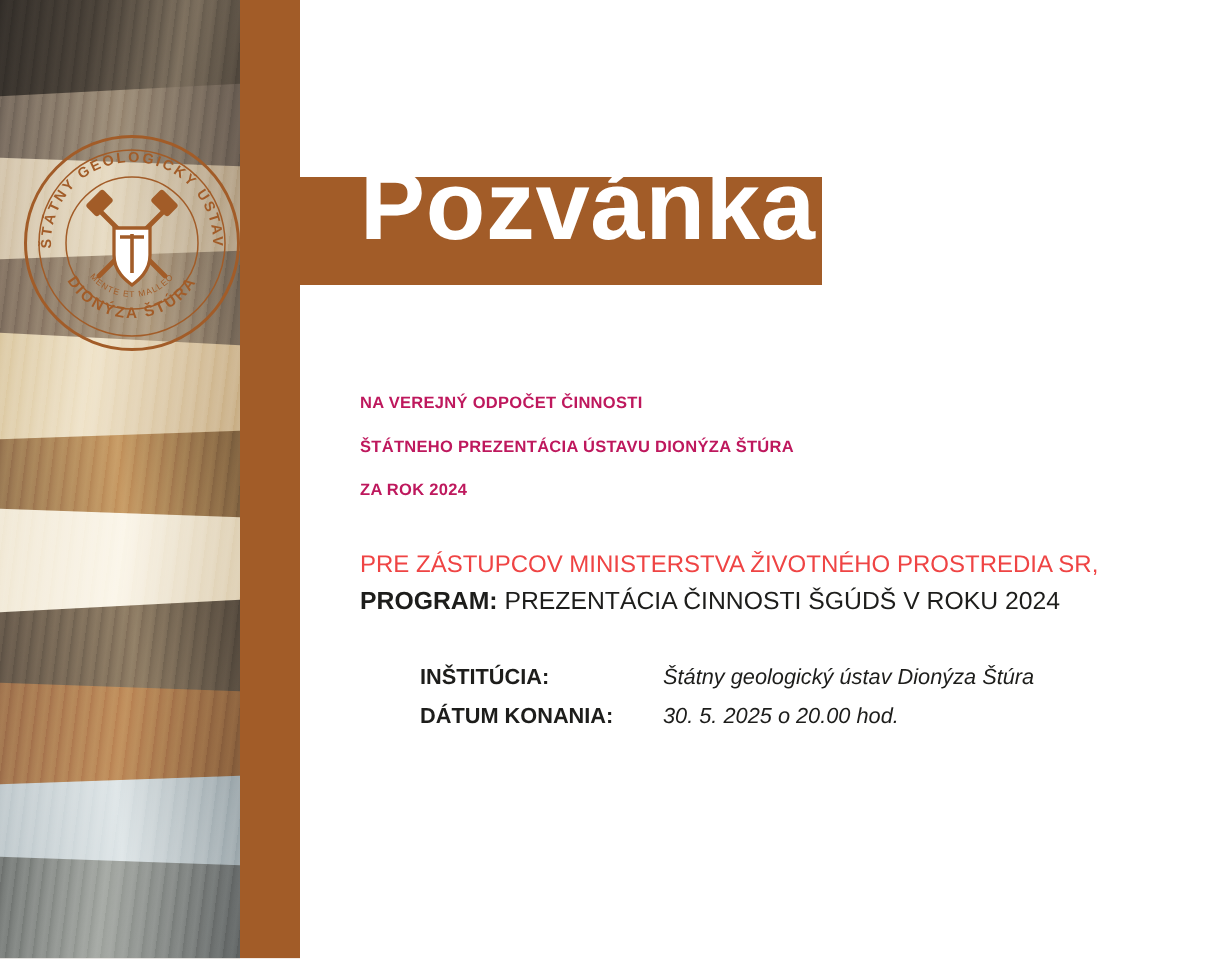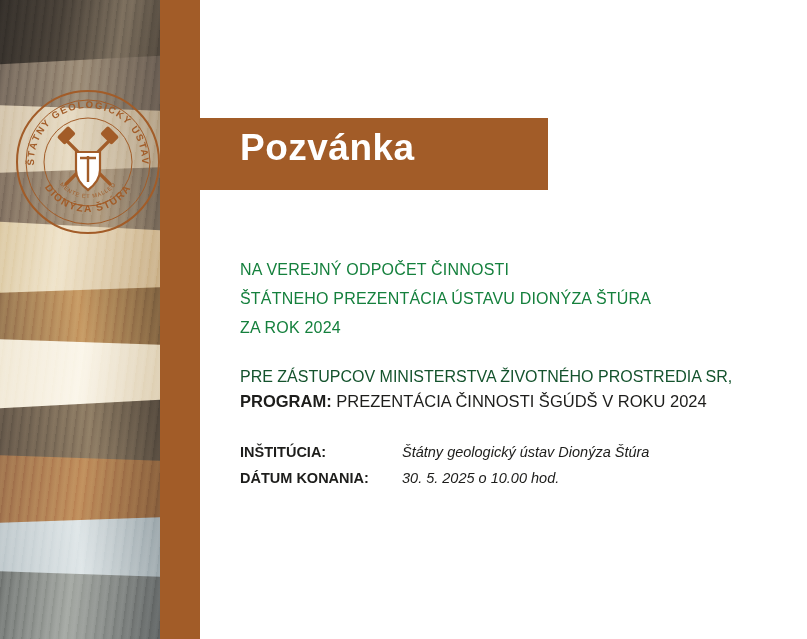--- a/index.html
+++ b/index.html
@@ -68,26 +68,26 @@
     position: absolute;
     left: 200px;
     top: 118px;
     width: 348px;
     height: 72px;
     background: #a25c28;
   }
   .title-text {
     position: absolute;
     left: 240px;
-    top: 115px;
+    top: 104px;
     width: 320px;
     height: 66px;
     line-height: 66px;
     color: #ffffff;
-    font-size: 37px;
+    font-size: 65px;
     font-weight: bold;
     letter-spacing: 0.5px;
     white-space: nowrap;
   }
 
   
   .logo {
     position: absolute;
     left: 14px;
     top: 88px;
@@ -99,47 +99,48 @@
 
   
   .content {
     position: absolute;
     left: 240px;
     top: 255px;
     width: 545px;
     color: #1d1d1b;
   }
   .heading-block {
-    color: #15803d;
-    font-weight: normal;
-    font-size: 16px;
+    color: #be185d;
+    font-weight: bold;
+    font-size: 11px;
     line-height: 29px;
     letter-spacing: 0.2px;
   }
   .subheading-block {
     margin-top: 22px;
     font-size: 16px;
     line-height: 25px;
-    color: #14532d;
+    color: #ef4444;
   }
   .program-block {
     font-size: 16.5px;
     line-height: 24px;
   }
   .program-label {
     font-weight: bold;
   }
   .details {
     margin-top: 26px;
     font-size: 14.5px;
     line-height: 26px;
   }
   .detail-row {
     display: flex;
     align-items: center;
+    margin-left: 40px;
   }
   .detail-label {
     width: 162px;
     flex: 0 0 162px;
     font-weight: bold;
   }
   .detail-value {
     flex: 1 1 auto;
     font-style: italic;
   }
@@ -222,18 +223,18 @@
       <span>PREZENTÁCIA ČINNOSTI ŠGÚDŠ V ROKU 2024</span>
     </div>
 
     <div class="details">
       <div class="detail-row">
         <span class="detail-label">INŠTITÚCIA:</span>
         <span class="detail-value">Štátny geologický ústav Dionýza Štúra</span>
       </div>
       <div class="detail-row">
         <span class="detail-label">DÁTUM KONANIA:</span>
-        <span class="detail-value">30. 5. 2025 o 10.00 hod.</span>
+        <span class="detail-value">30. 5. 2025 o 20.00 hod.</span>
       </div>
     </div>
 
   </div>
 </div>
 
 </body></html>

